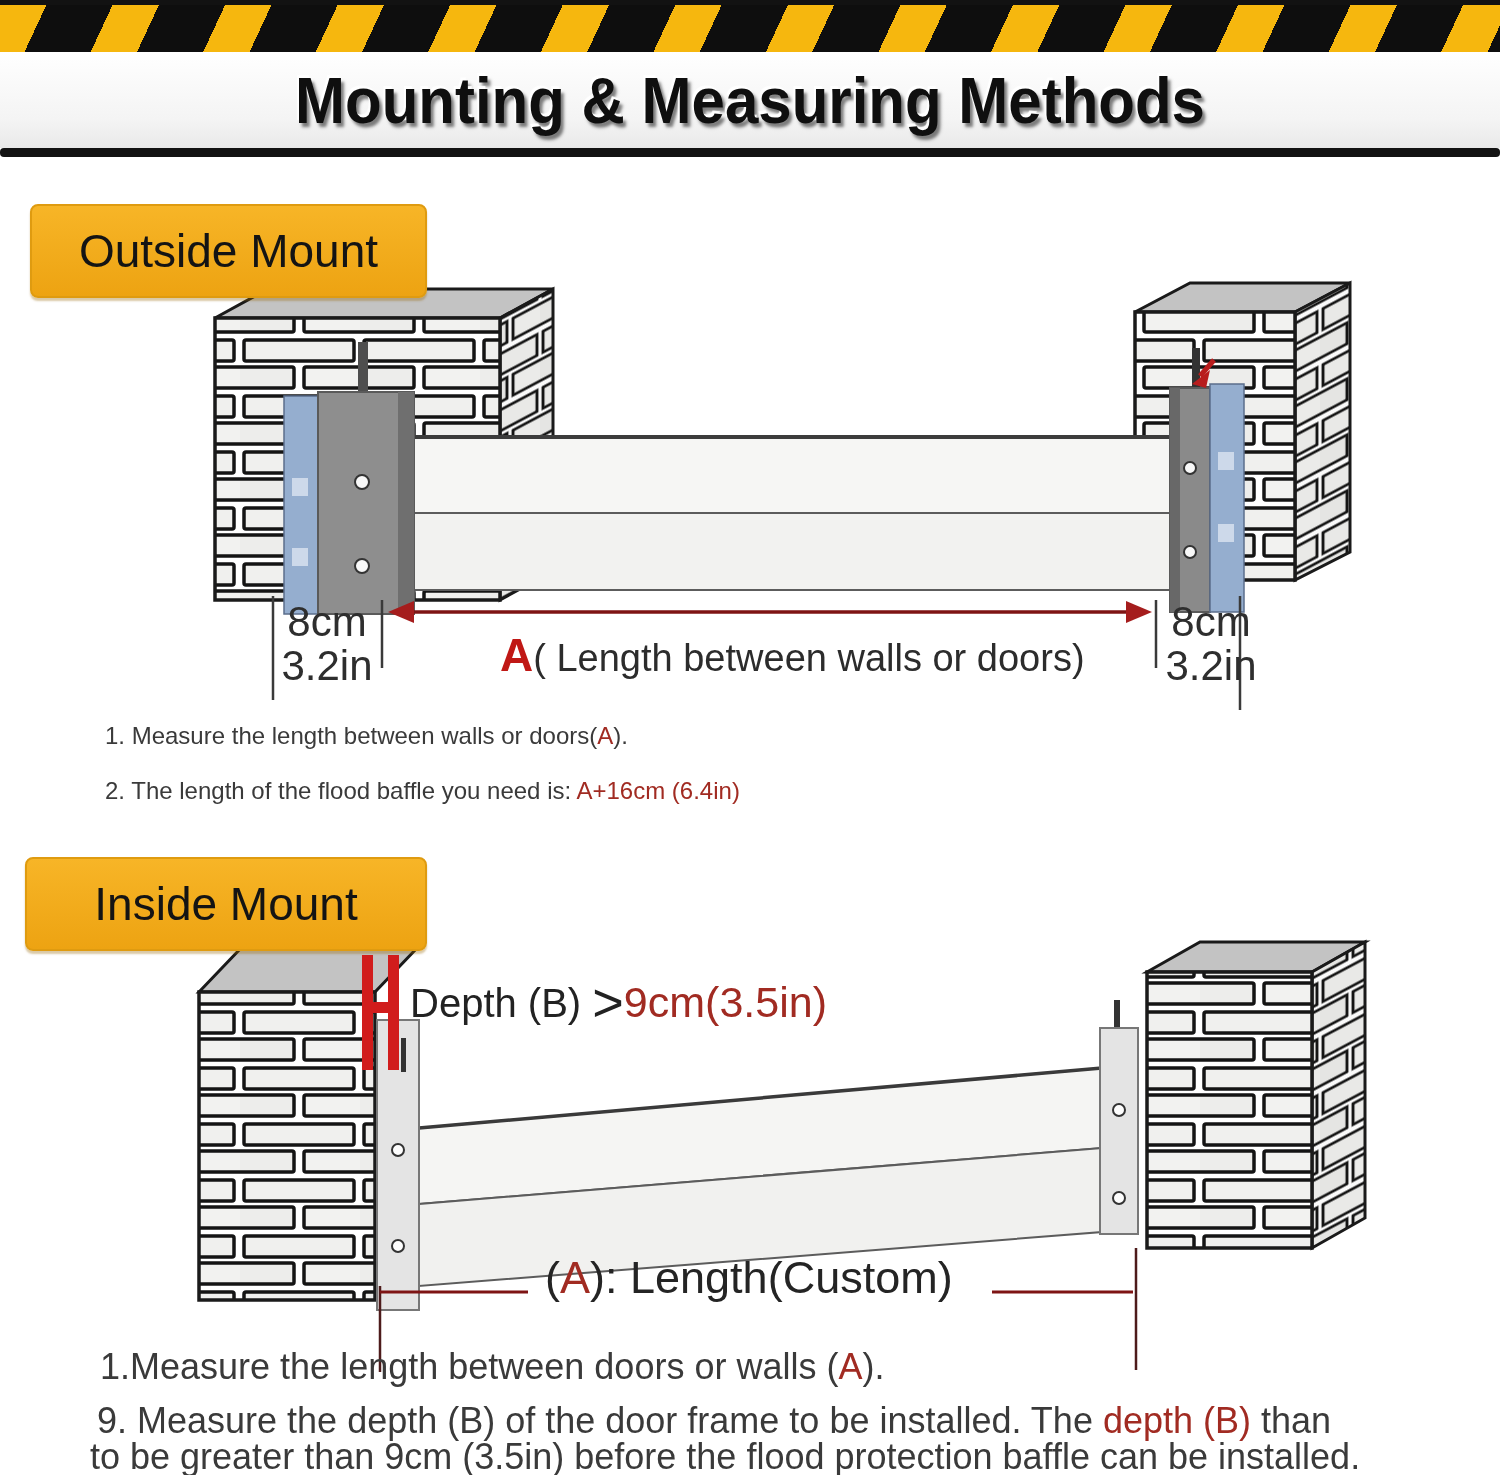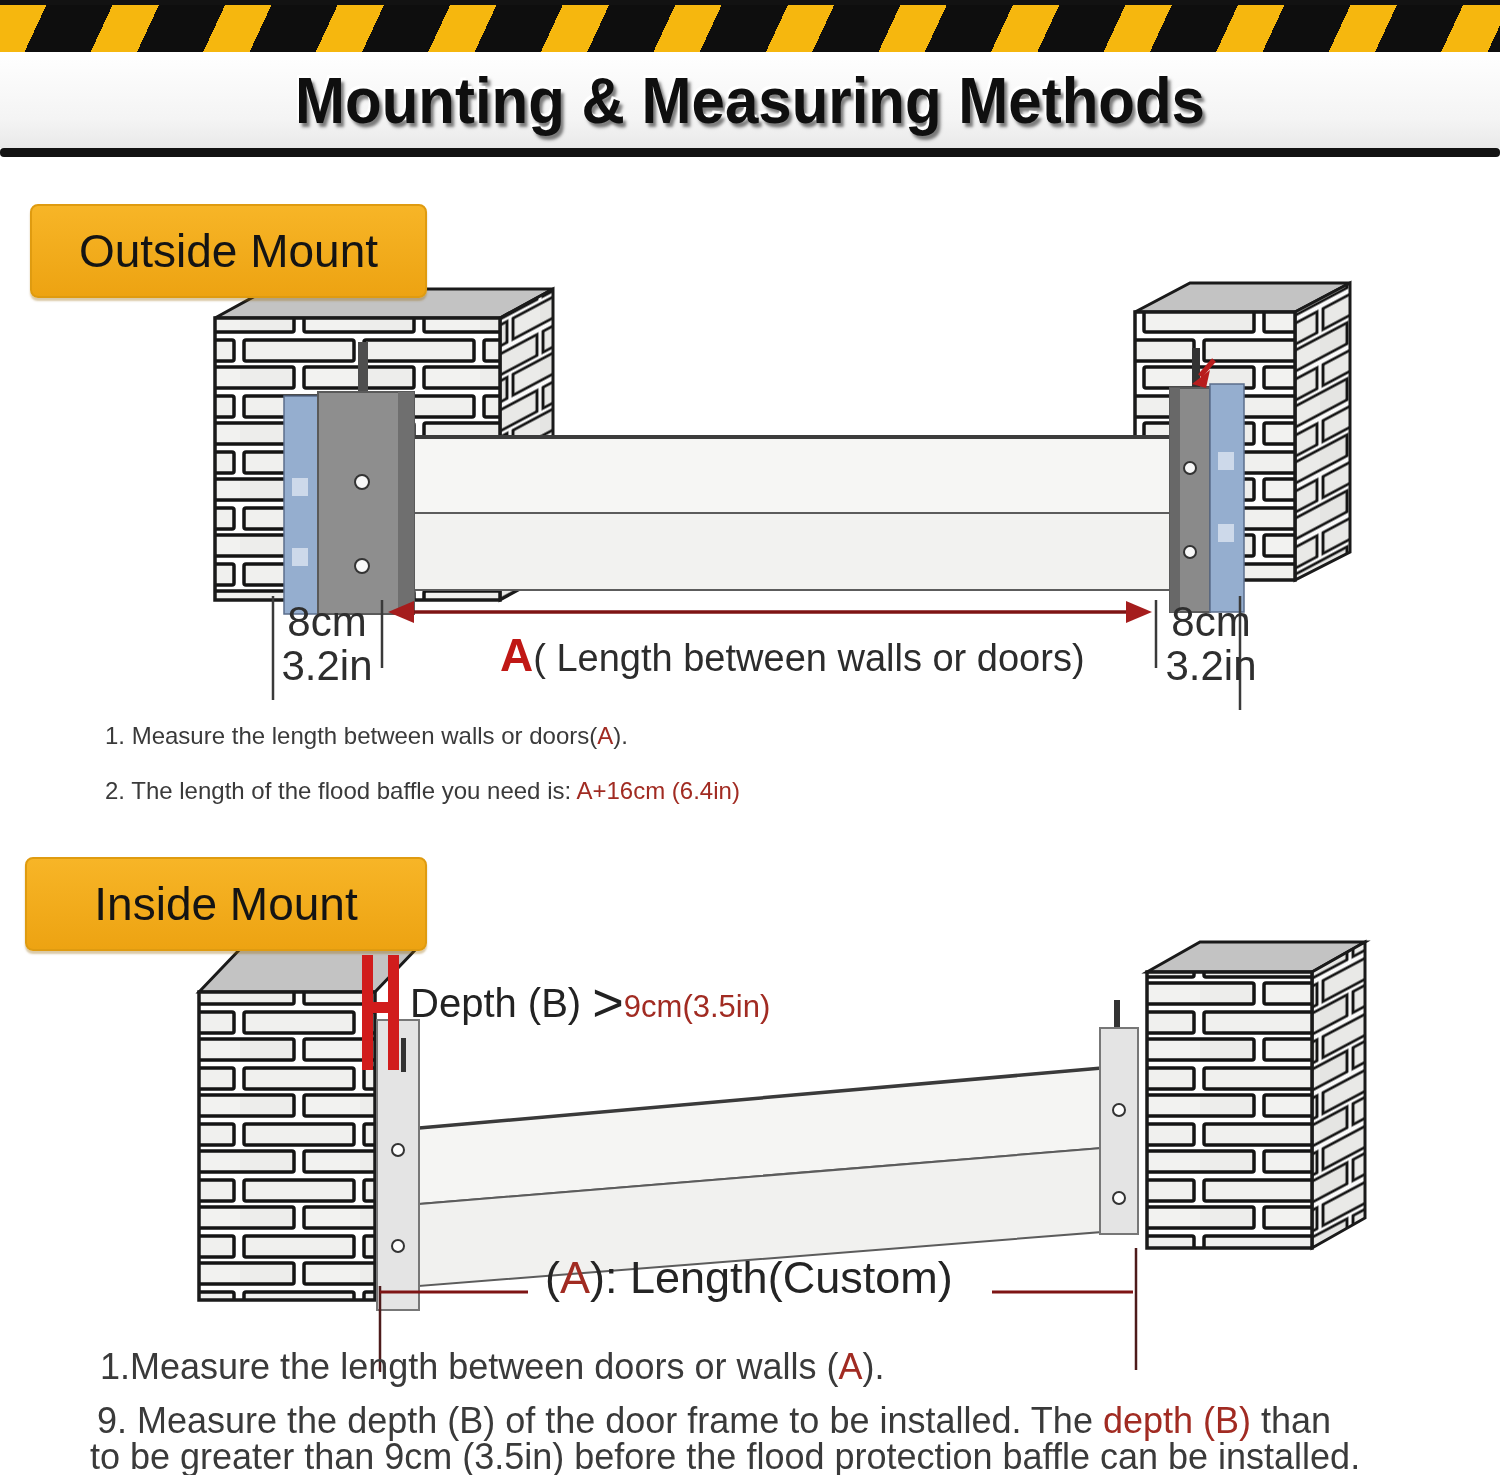--- a/index.html
+++ b/index.html
@@ -37,21 +37,21 @@
   .diagram-svg{position:absolute;left:0;top:0;width:1500px;height:1475px;}
   
   .ov{position:absolute;white-space:nowrap;color:#343434;}
   .dim{width:118px;text-align:center;font-size:42px;color:#2e2e2e;}
   .span-label{left:475px;top:628px;font-size:38px;color:#2c2c2c;margin-left:25px;}
   .span-label .big-a{font-size:46px;font-weight:bold;color:#c01815;}
   .steps{font-size:24px;color:#3a3a3a;}
   .accent{color:#a12b22;}
   .depth-label{left:410px;top:971px;font-size:40px;color:#222;}
   .depth-label .gt{font-size:54px;font-weight:400;vertical-align:-4px;}
-  .depth-label .accent{font-size:31px;}
+  .depth-label .accent{font-size:43px;}
   .length-label{left:545px;top:1252px;font-size:45px;color:#242424;}
   .steps-in{font-size:36px;color:#3a3a3a;}
 </style>
 </head>
 <body>
 
 <div class="page">
 
   <div class="stripe-band"></div>
   <div class="title-band">

